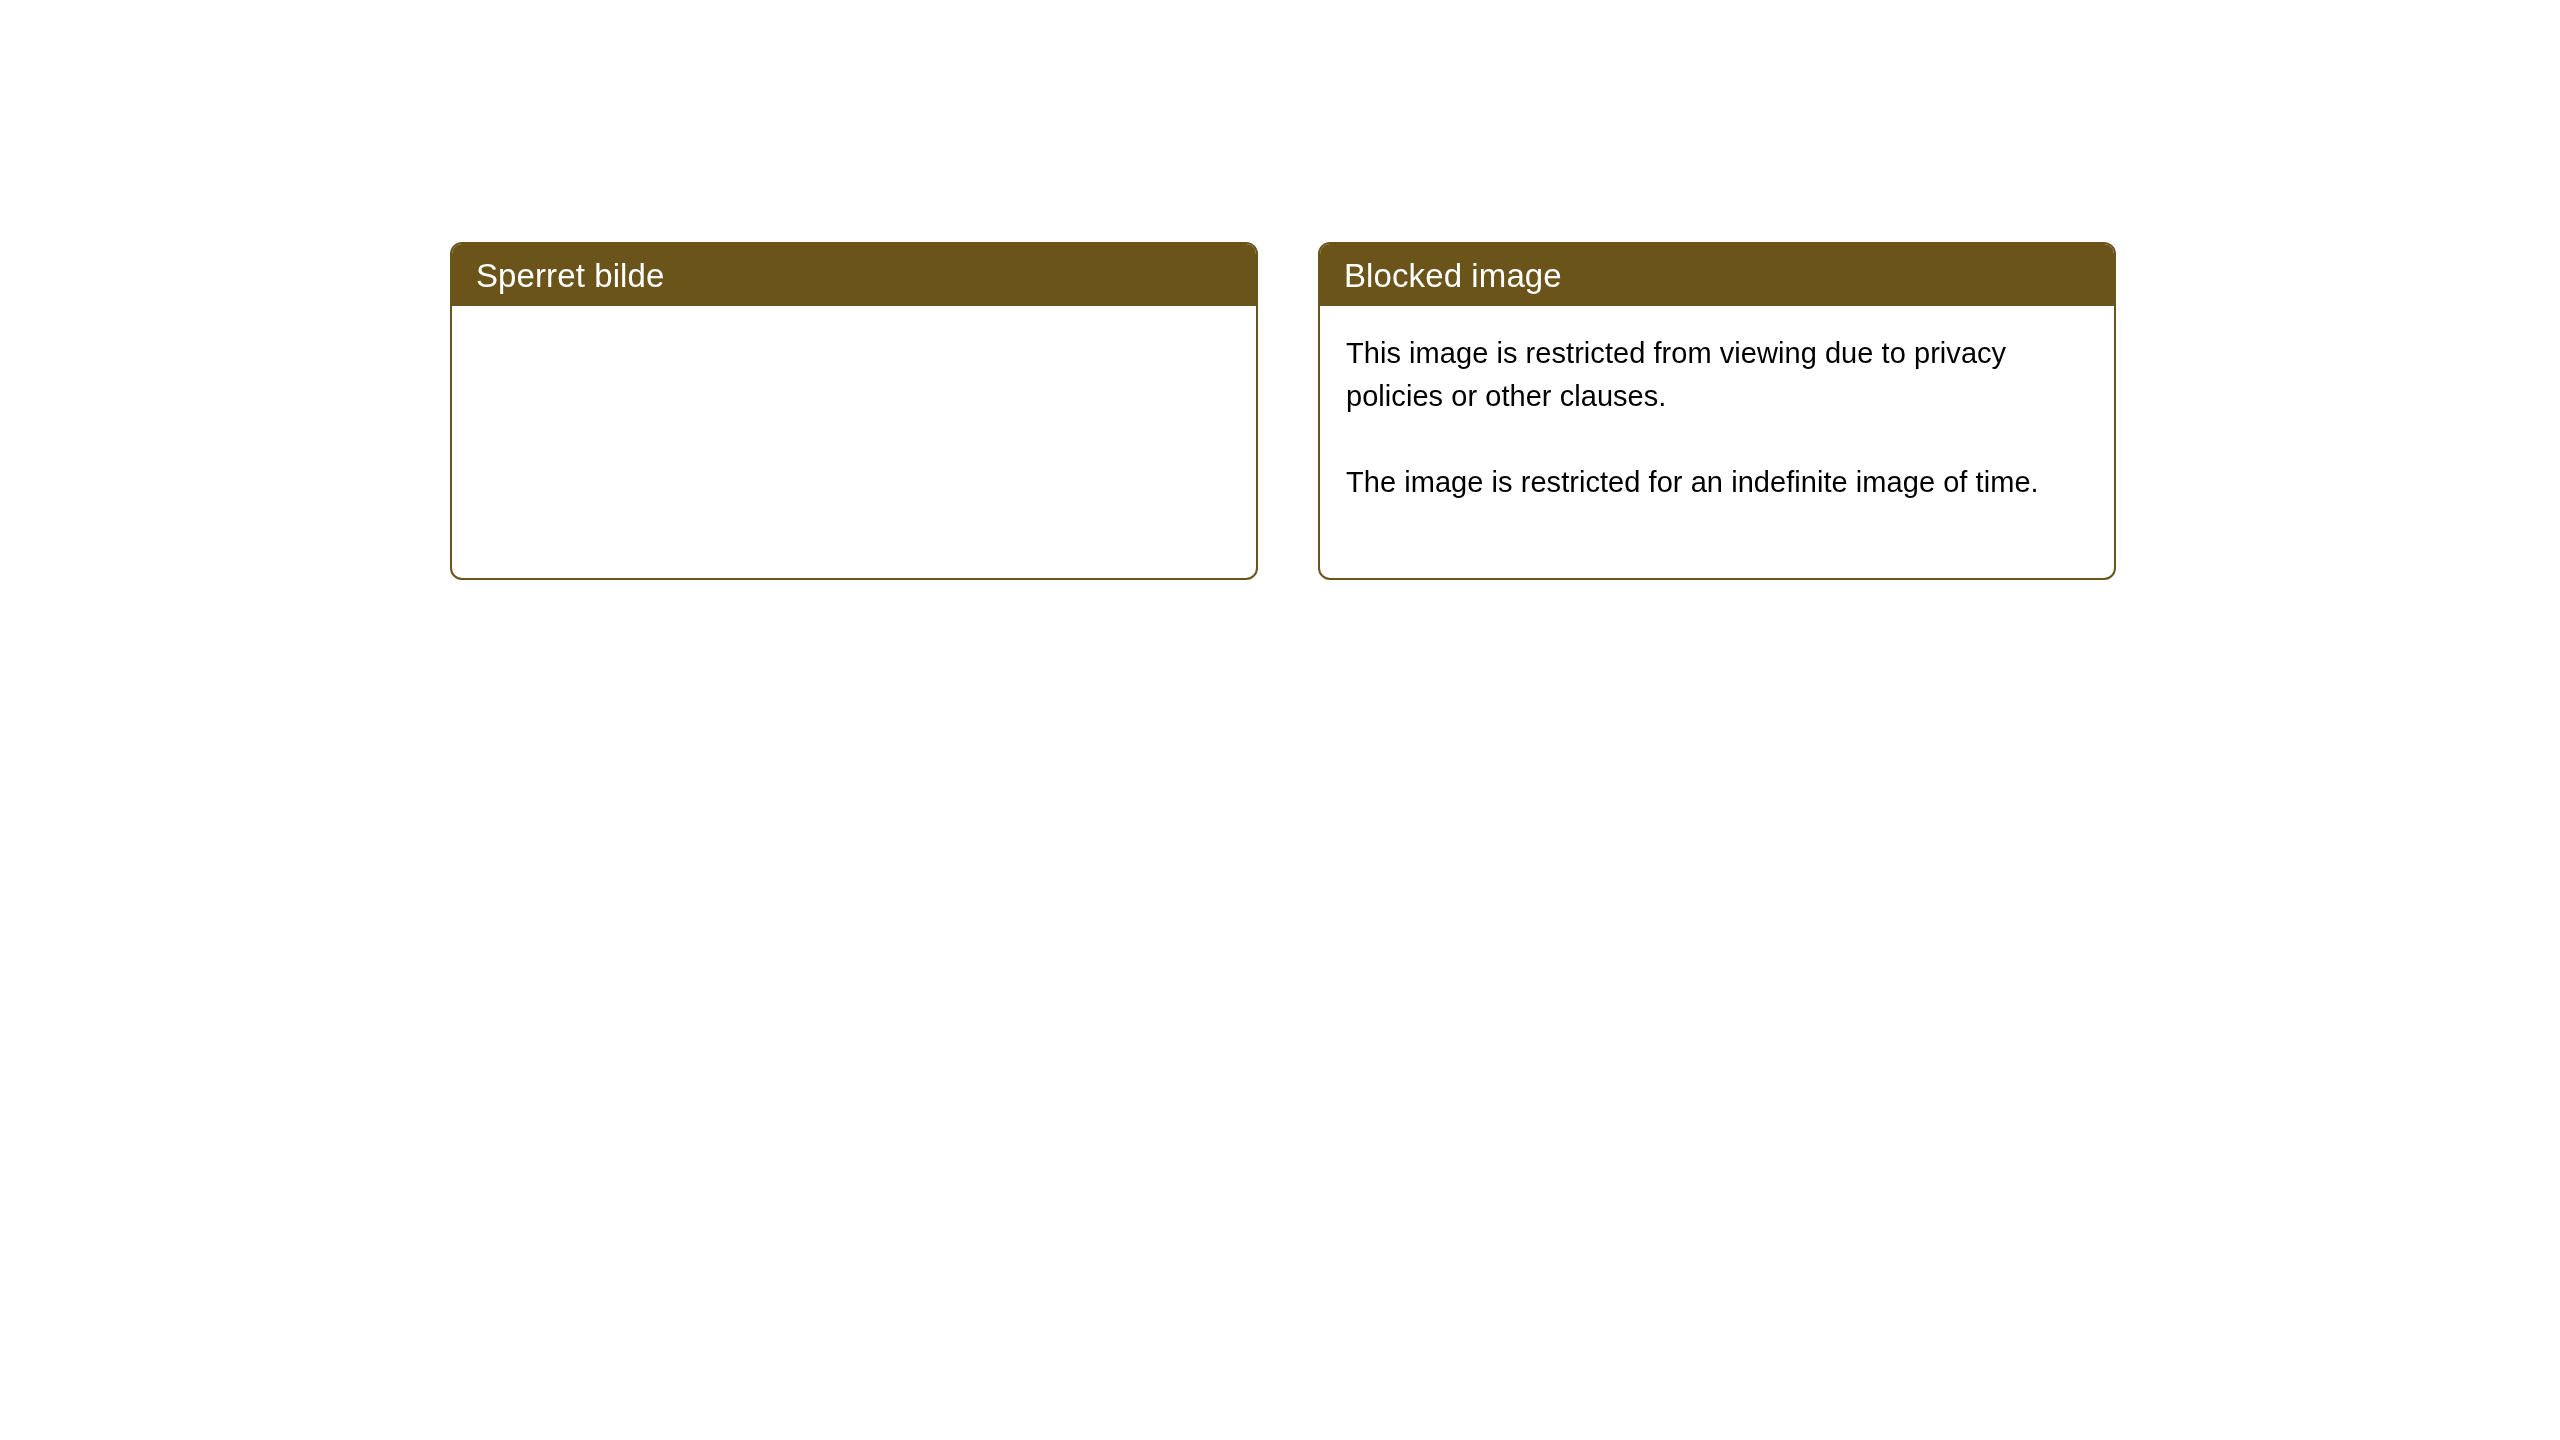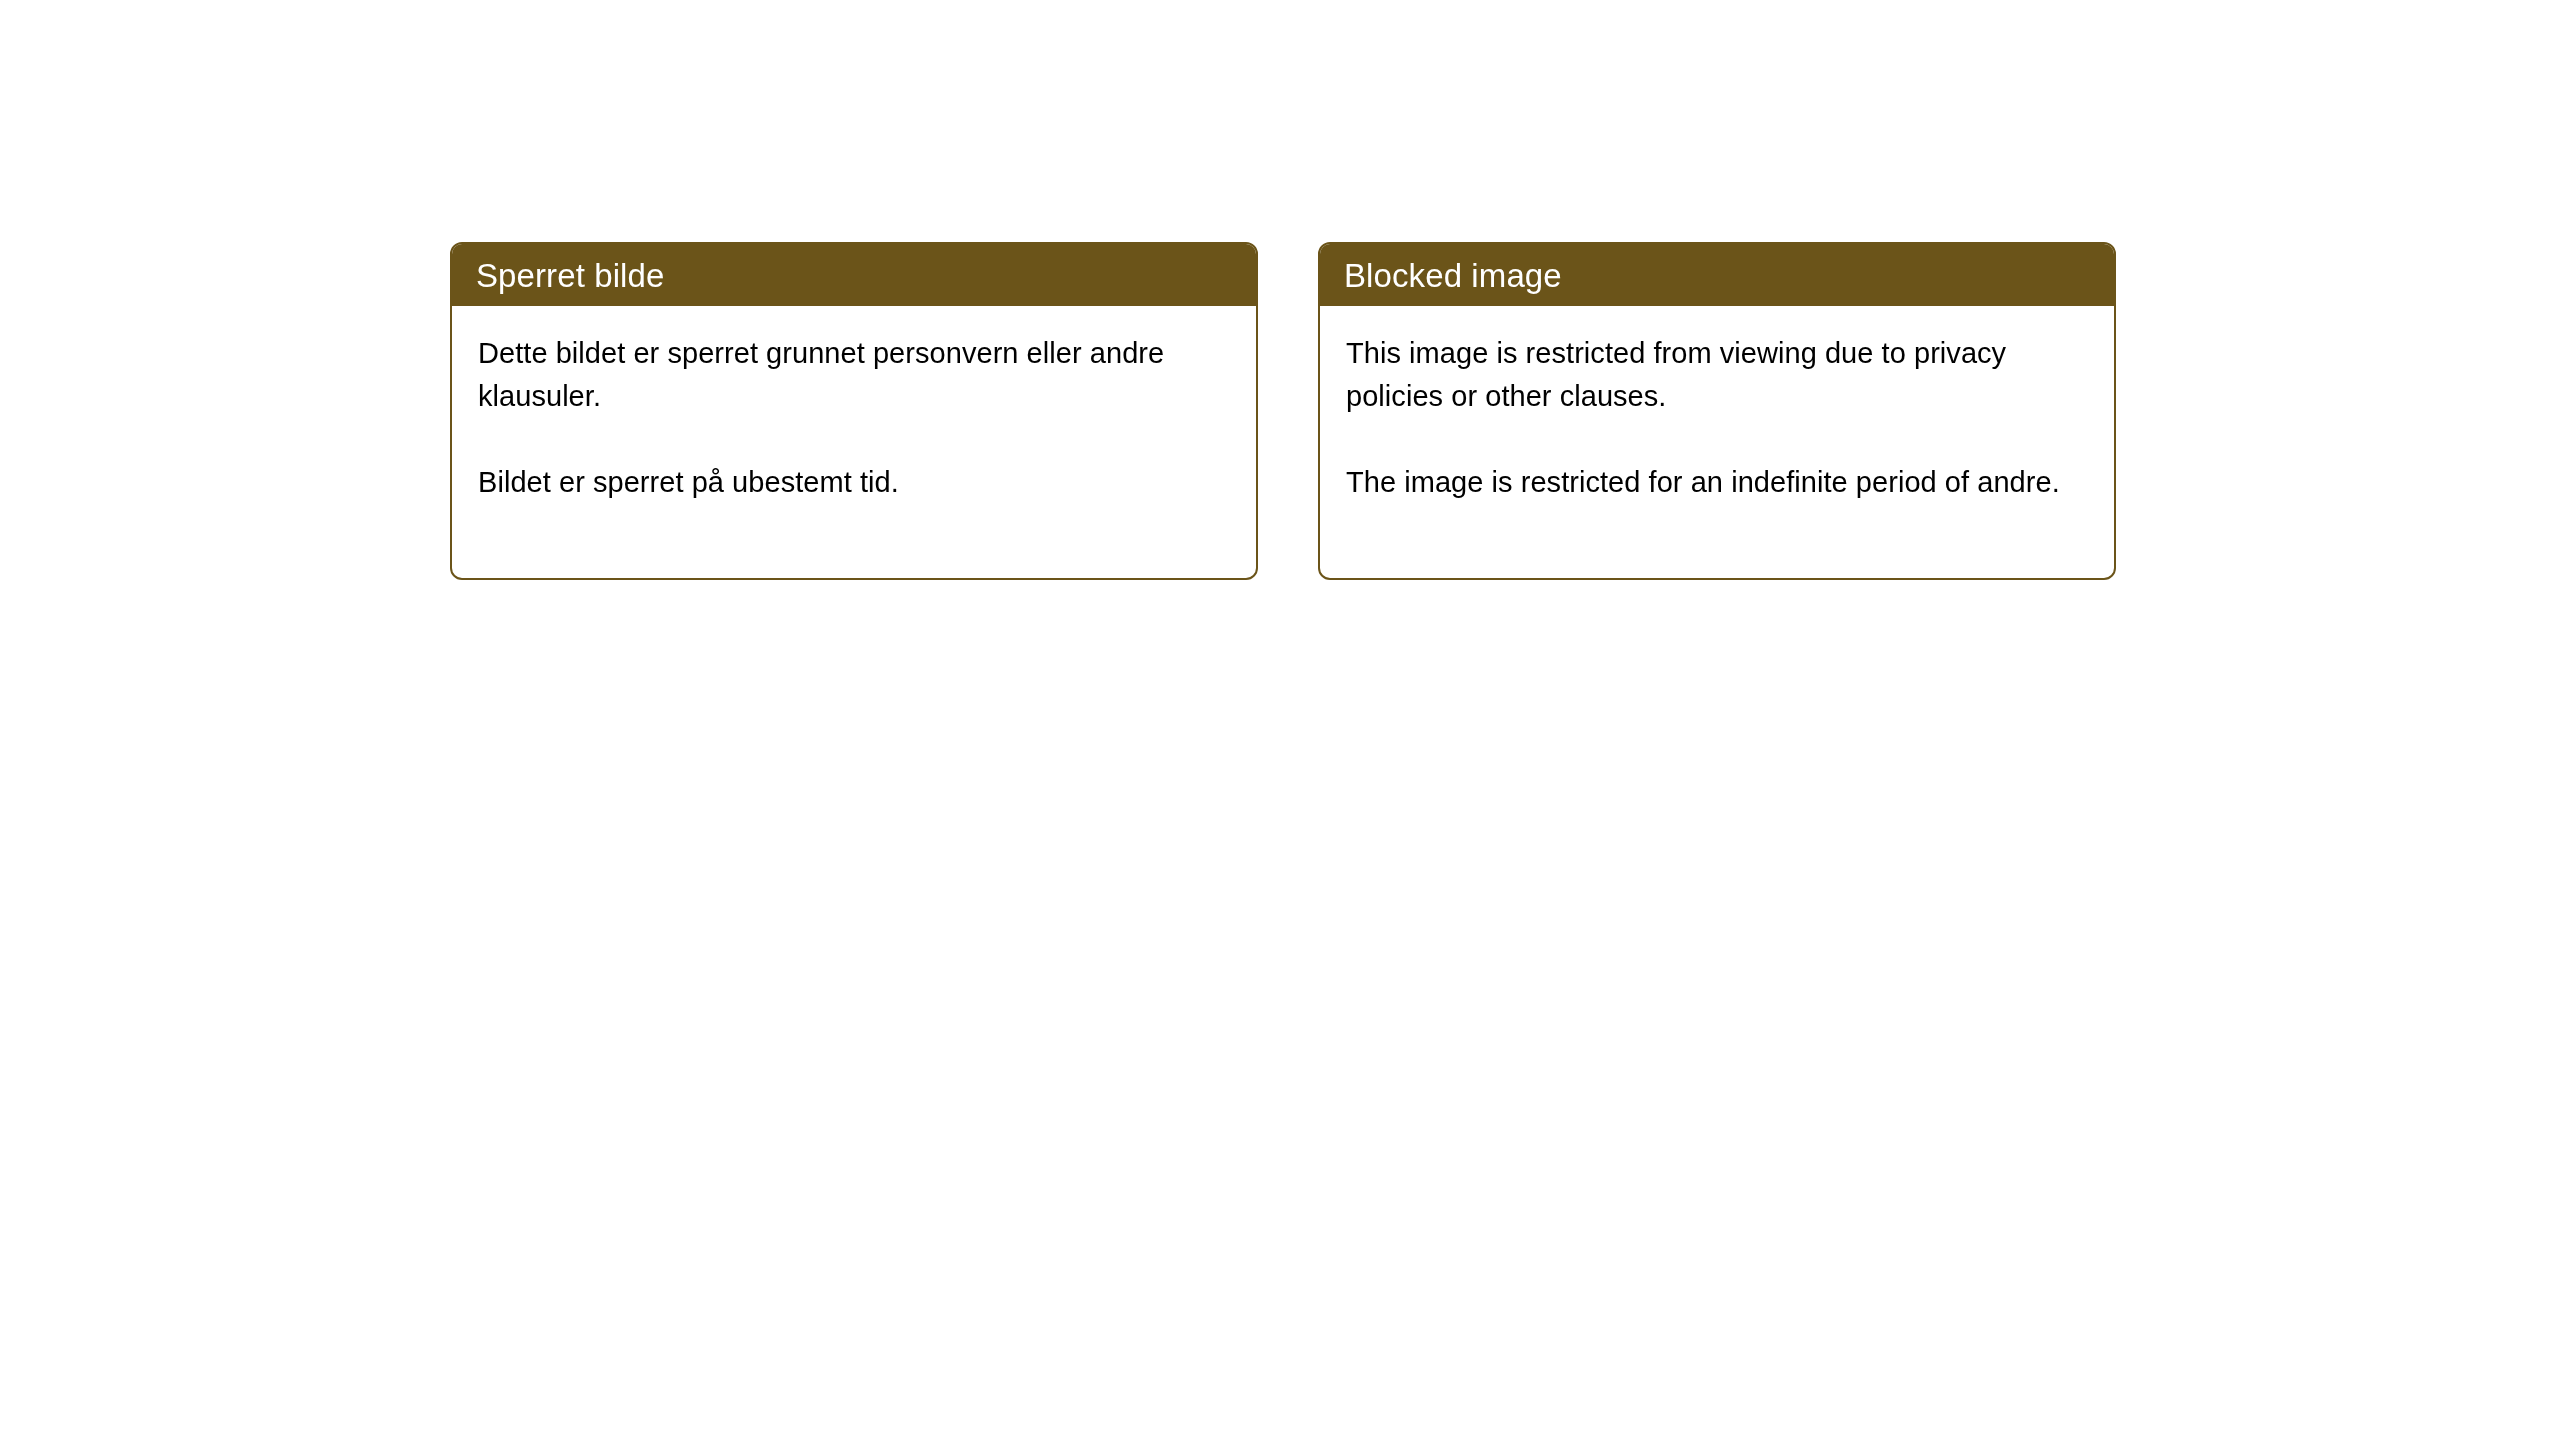--- a/index.html
+++ b/index.html
@@ -85,29 +85,25 @@
 </style>
 </head>
 <body>
 
 <div id="canvas">
 
   <section class="notice-card card-no">
     <header class="card-header">
       <h2 class="card-title">Sperret bilde</h2>
     </header>
-    <div class="card-body">
-      <p class="body-paragraph">Dette bildet er sperret grunnet personvern eller andre klausuler.</p>
-      <p class="body-paragraph">Bildet er sperret på ubestemt tid.</p>
-    </div>
   </section>
 
   <section class="notice-card card-en">
     <header class="card-header">
       <h2 class="card-title">Blocked image</h2>
     </header>
     <div class="card-body">
       <p class="body-paragraph">This image is restricted from viewing due to privacy policies or other clauses.</p>
-      <p class="body-paragraph">The image is restricted for an indefinite period of andre.</p>
+      <p class="body-paragraph">The image is restricted for an indefinite image of time.</p>
     </div>
   </section>
 
 </div>
 
 </body></html>

